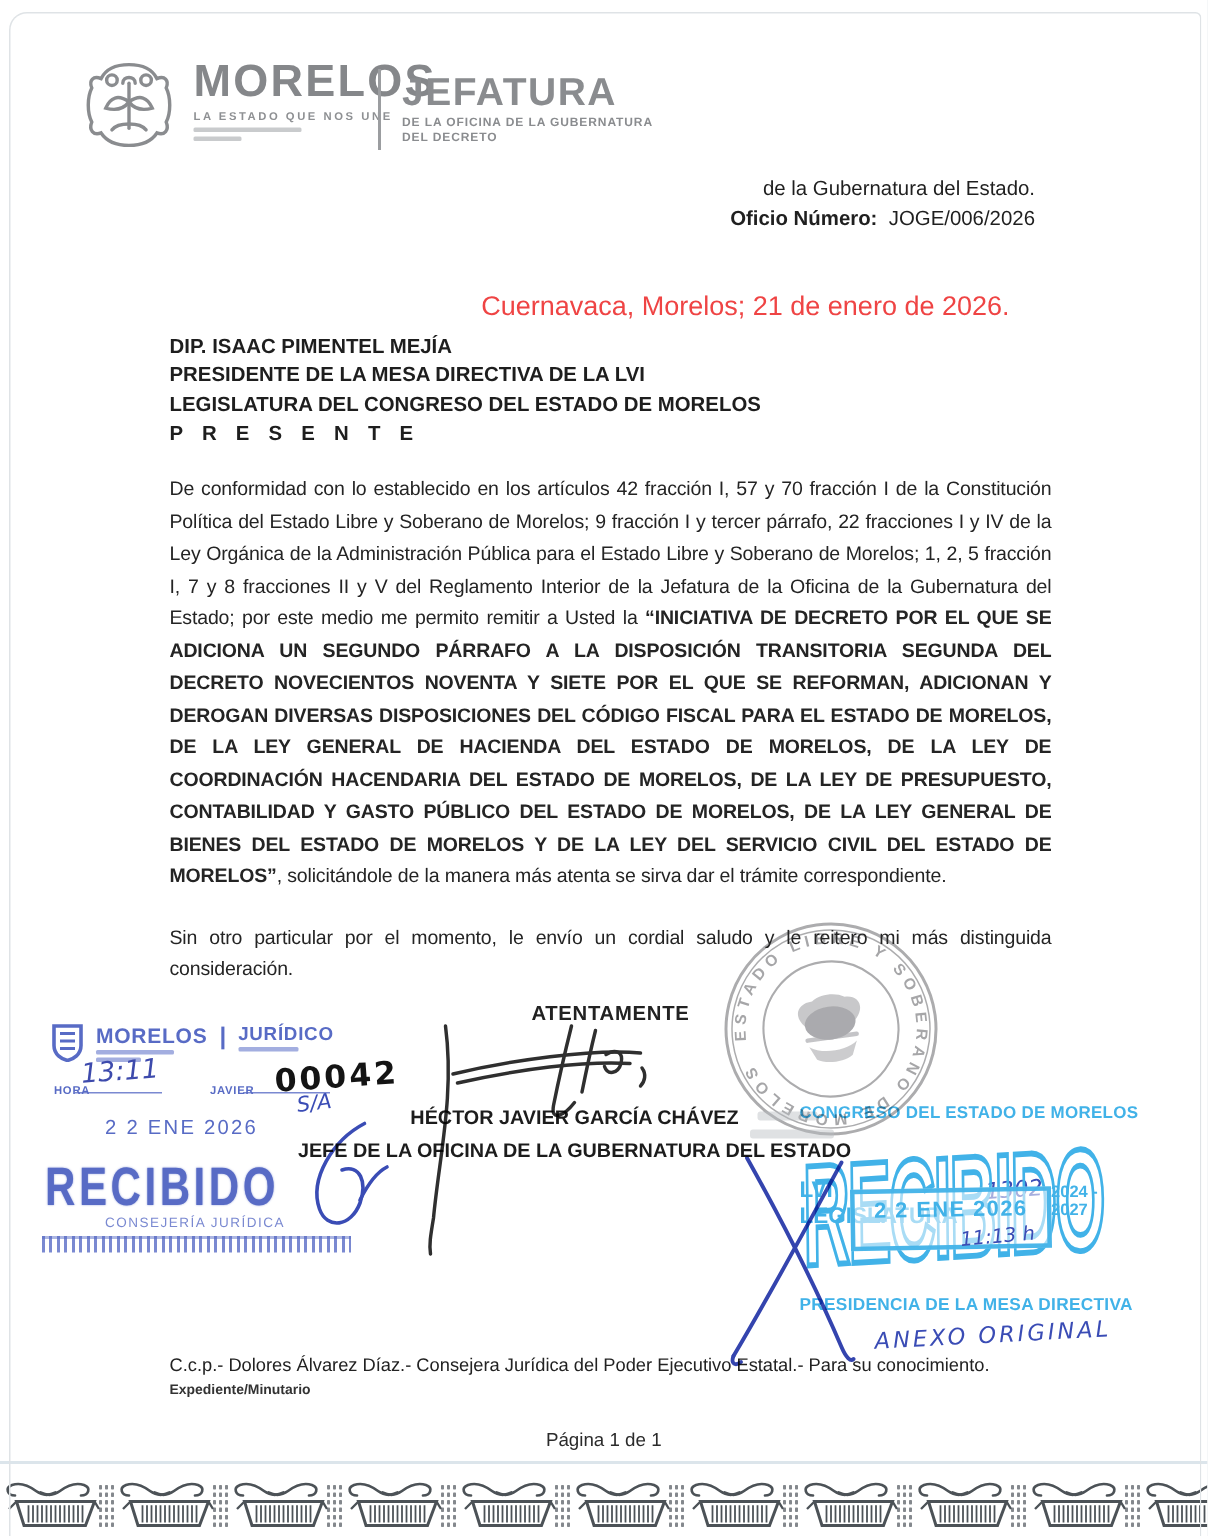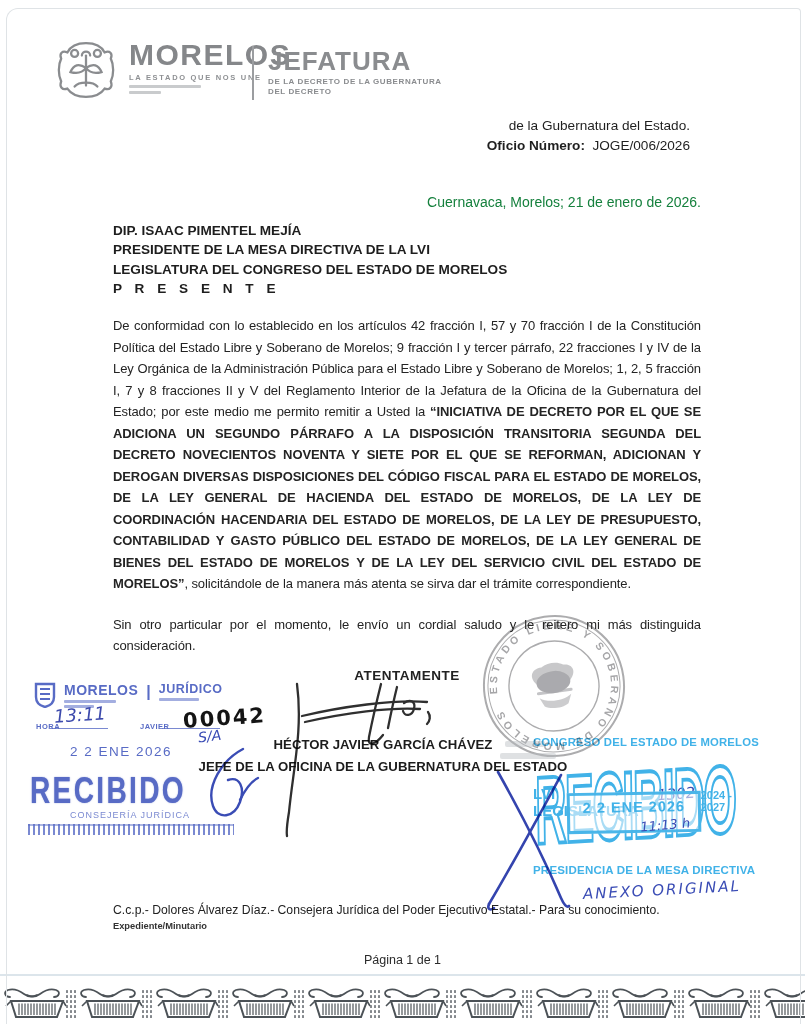--- a/index.html
+++ b/index.html
@@ -11,21 +11,21 @@
   .brand-text .wordmark{font-size:30px;font-weight:bold;letter-spacing:1.5px;line-height:30px;color:#85878a;}
   .brand-text .tagline{font-size:7.5px;font-weight:bold;letter-spacing:1.7px;margin-top:3px;color:#8e9093;}
   .bar{height:3px;background:#c9cbcd;margin-top:3px;border-radius:1px;}
   .hdr-divider{position:absolute;left:252px;top:46px;width:2px;height:54px;background:#9b9da0;z-index:5;}
   .office{position:absolute;left:268px;top:48px;color:#8a8c8f;z-index:5;}
   .office .name{font-size:26px;font-weight:bold;letter-spacing:1px;line-height:26px;}
   .office .sub{font-size:8px;font-weight:bold;letter-spacing:.6px;line-height:9.5px;margin-top:3px;}
   
   .meta{position:absolute;right:115px;top:116px;text-align:right;font-size:13.6px;line-height:19.6px;color:#1f1f1f;z-index:5;}
   .meta b{font-weight:bold;}
-  .dateline{position:absolute;right:104px;top:194px;font-size:14px;color:#15803d;z-index:5;}
+  .dateline{position:absolute;right:132px;top:194px;font-size:18px;color:#ef4444;z-index:5;}
   
   .addressee{position:absolute;left:113px;top:221px;font-weight:bold;font-size:13.6px;line-height:19.4px;color:#1e1e1e;z-index:5;}
   .addressee .present{letter-spacing:4.5px;}
   .bodytext{position:absolute;left:113px;top:315px;width:588px;font-size:13px;line-height:21.5px;text-align:justify;letter-spacing:-.1px;color:#242424;z-index:5;}
   .bodytext p{margin:0;}
   .bodytext p + p{margin-top:19px;}
   
   .salutation{position:absolute;left:113px;top:668px;width:588px;text-align:center;font-weight:bold;font-size:13.5px;letter-spacing:.5px;color:#222;z-index:5;}
   .signer{position:absolute;left:113px;top:734px;width:540px;text-align:center;font-weight:bold;font-size:13.2px;line-height:21.5px;color:#1c1c1c;z-index:7;}
   .seal{position:absolute;left:478px;top:610px;z-index:4;opacity:.8;transform:rotate(-8deg);}
@@ -90,21 +90,21 @@
     <div class="brand-text">
       <div class="wordmark">MORELOS</div>
       <div class="tagline">LA ESTADO QUE NOS UNE</div>
       <div class="bar" style="width:72px"></div>
       <div class="bar" style="width:32px"></div>
     </div>
   </div>
   <div class="hdr-divider"></div>
   <div class="office">
     <div class="name">JEFATURA</div>
-    <div class="sub">DE LA DECRETO DE LA GUBERNATURA</div>
+    <div class="sub">DE LA OFICINA DE LA GUBERNATURA</div>
     <div class="sub" style="margin-top:0">DEL DECRETO</div>
   </div>
 
   <div class="meta">
     <div>de la Gubernatura del Estado.</div>
     <div><b>Oficio Número:</b>&nbsp; <span>JOGE/006/2026</span></div>
   </div>
   <div class="dateline">Cuernavaca, Morelos; 21 de enero de 2026.</div>
 
   <div class="addressee">

